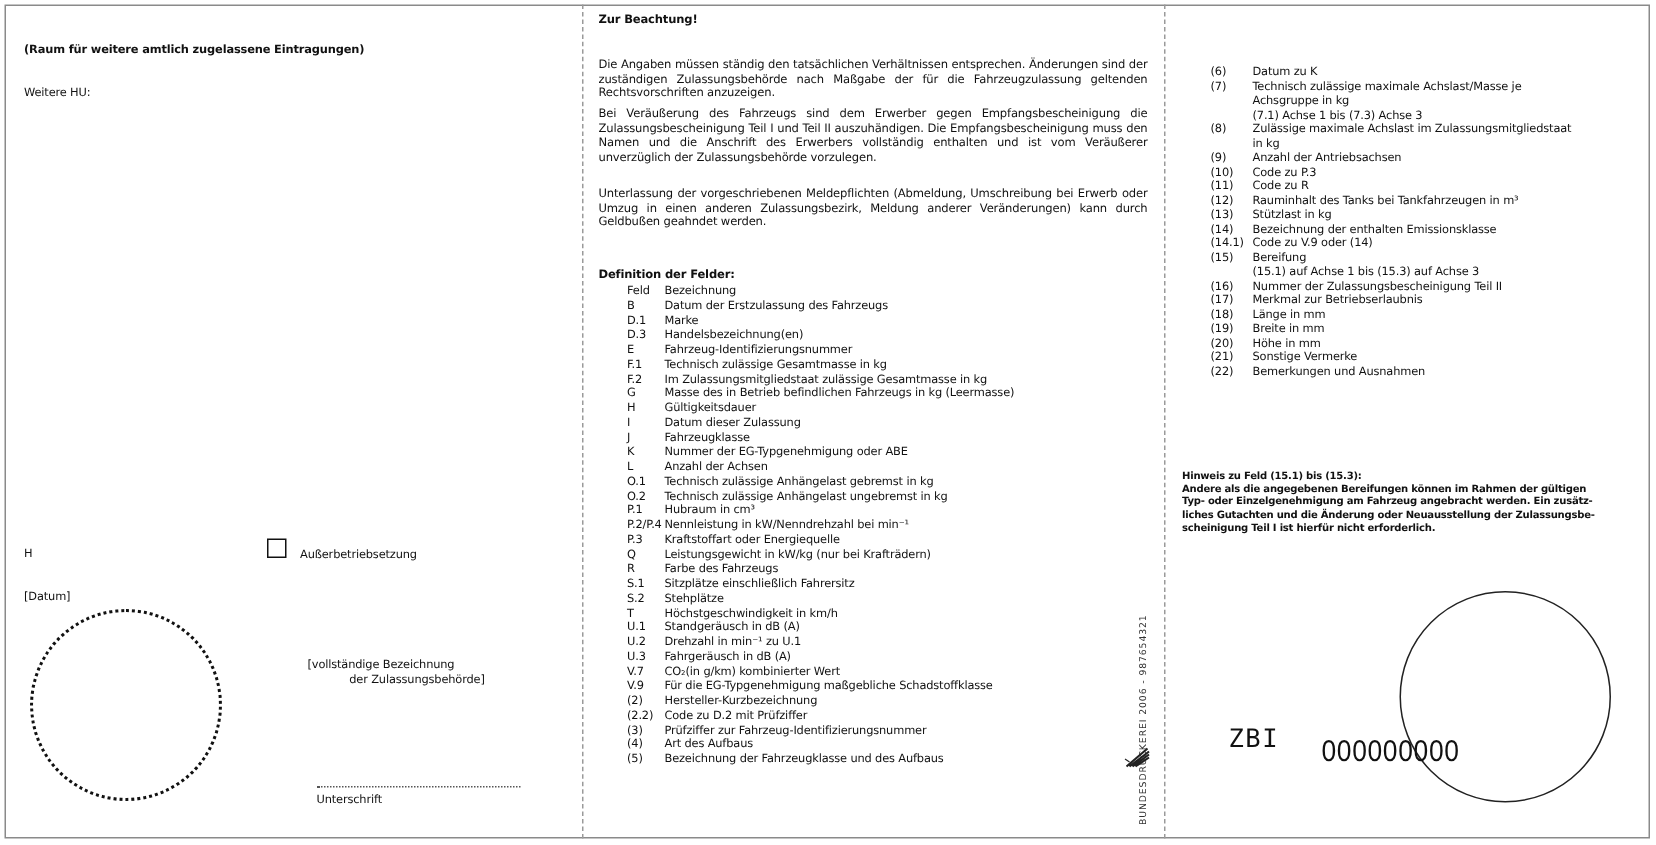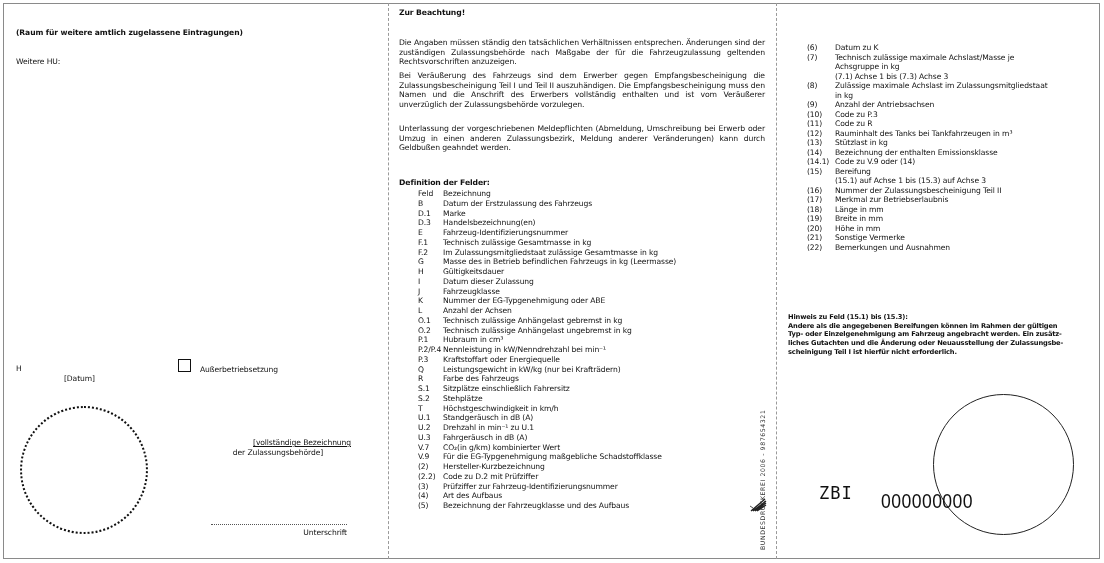--- a/index.html
+++ b/index.html
@@ -52,32 +52,32 @@
 
 <div class="sheet"></div>
 <div class="fold fold-1"></div>
 <div class="fold fold-2"></div>
 
 <div>
   <div class="abs small" style="left:16px; top:28px;font-weight:bold;">(Raum für weitere amtlich zugelassene Eintragungen)</div>
   <div class="abs small" style="left:16px; top:57px;">Weitere HU:</div>
 
   <div class="abs small" style="left:16px; top:364px;">H</div>
-  <div class="abs small" style="left:16px; top:374px;margin-left:48px;">[Datum]</div>
+  <div class="abs small" style="left:16px; top:393px;">[Datum]</div>
 
   <div class="checkbox"></div>
   <div class="abs small" style="left:200px; top:365px;">Außerbetriebsetzung</div>
 
   <div class="stamp-dotted"></div>
 
-  <div class="abs small" style="left:225px; top:438px; width:126px; text-align:right;text-decoration:underline;">[vollständige Bezeichnung</div>
+  <div class="abs small" style="left:205px; top:438px; width:126px; text-align:left;">[vollständige Bezeichnung</div>
   <div class="abs small" style="left:215px; top:448px; width:126px; text-align:center;">der Zulassungsbehörde]</div>
 
   <div class="sig-line"></div>
-  <div class="abs small" style="left:211px; top:528px; width:136px; text-align:right;">Unterschrift</div>
+  <div class="abs small" style="left:211px; top:528px; width:136px; text-align:left;">Unterschrift</div>
 </div>
 
 <div>
   <div class="para" style="top:8px;font-weight:bold;">Zur Beachtung!</div>
   <div class="para" style="top:38px;">Die Angaben müssen ständig den tatsächlichen Verhältnissen entsprechen. Änderungen sind der zuständigen Zulassungsbehörde nach Maßgabe der für die Fahrzeugzulassung geltenden Rechtsvorschriften anzuzeigen.</div>
   <div class="para" style="top:71px;">Bei Veräußerung des Fahrzeugs sind dem Erwerber gegen Empfangsbescheinigung die Zulassungsbescheinigung Teil I und Teil II auszuhändigen. Die Empfangsbescheinigung muss den Namen und die Anschrift des Erwerbers vollständig enthalten und ist vom Veräußerer unverzüglich der Zulassungsbehörde vorzulegen.</div>
   <div class="para" style="top:124px;">Unterlassung der vorgeschriebenen Meldepflichten (Abmeldung, Umschreibung bei Erwerb oder Umzug in einen anderen Zulassungsbezirk, Meldung anderer Veränderungen) kann durch Geldbußen geahndet werden.</div>
 
   <div class="para" style="top:178px; font-weight:bold;">Definition der Felder:</div>
 

